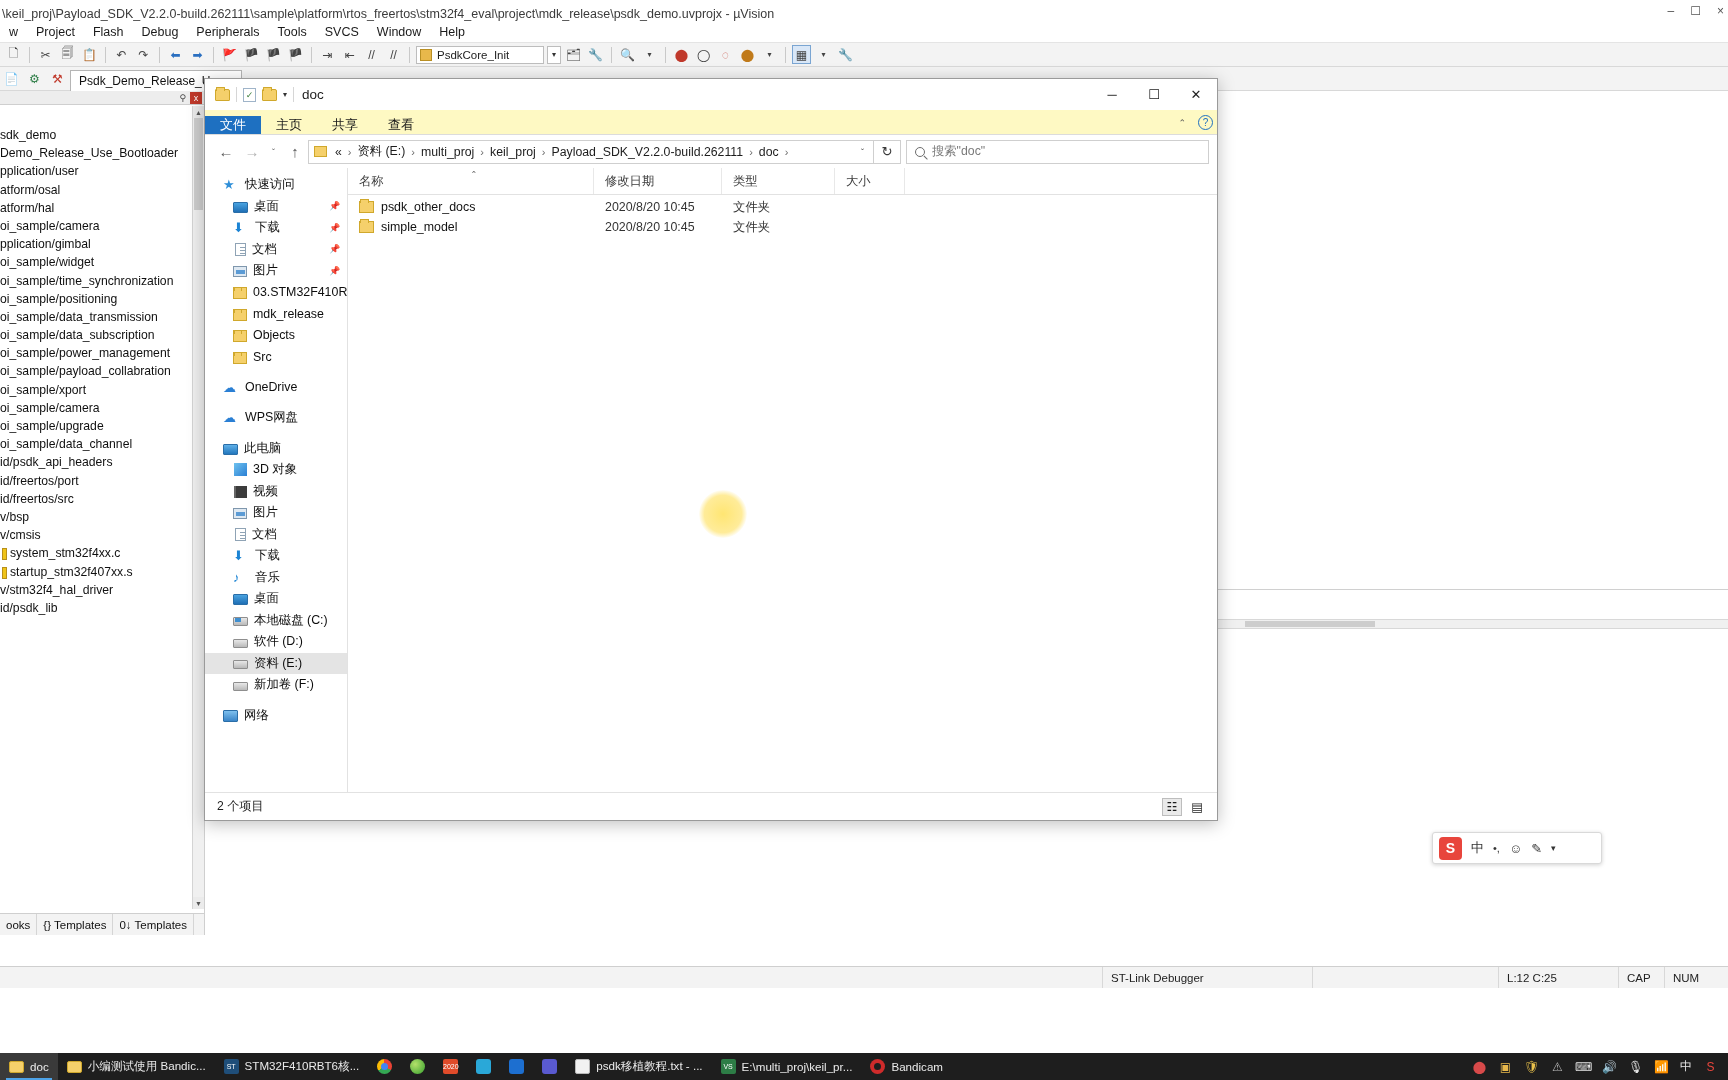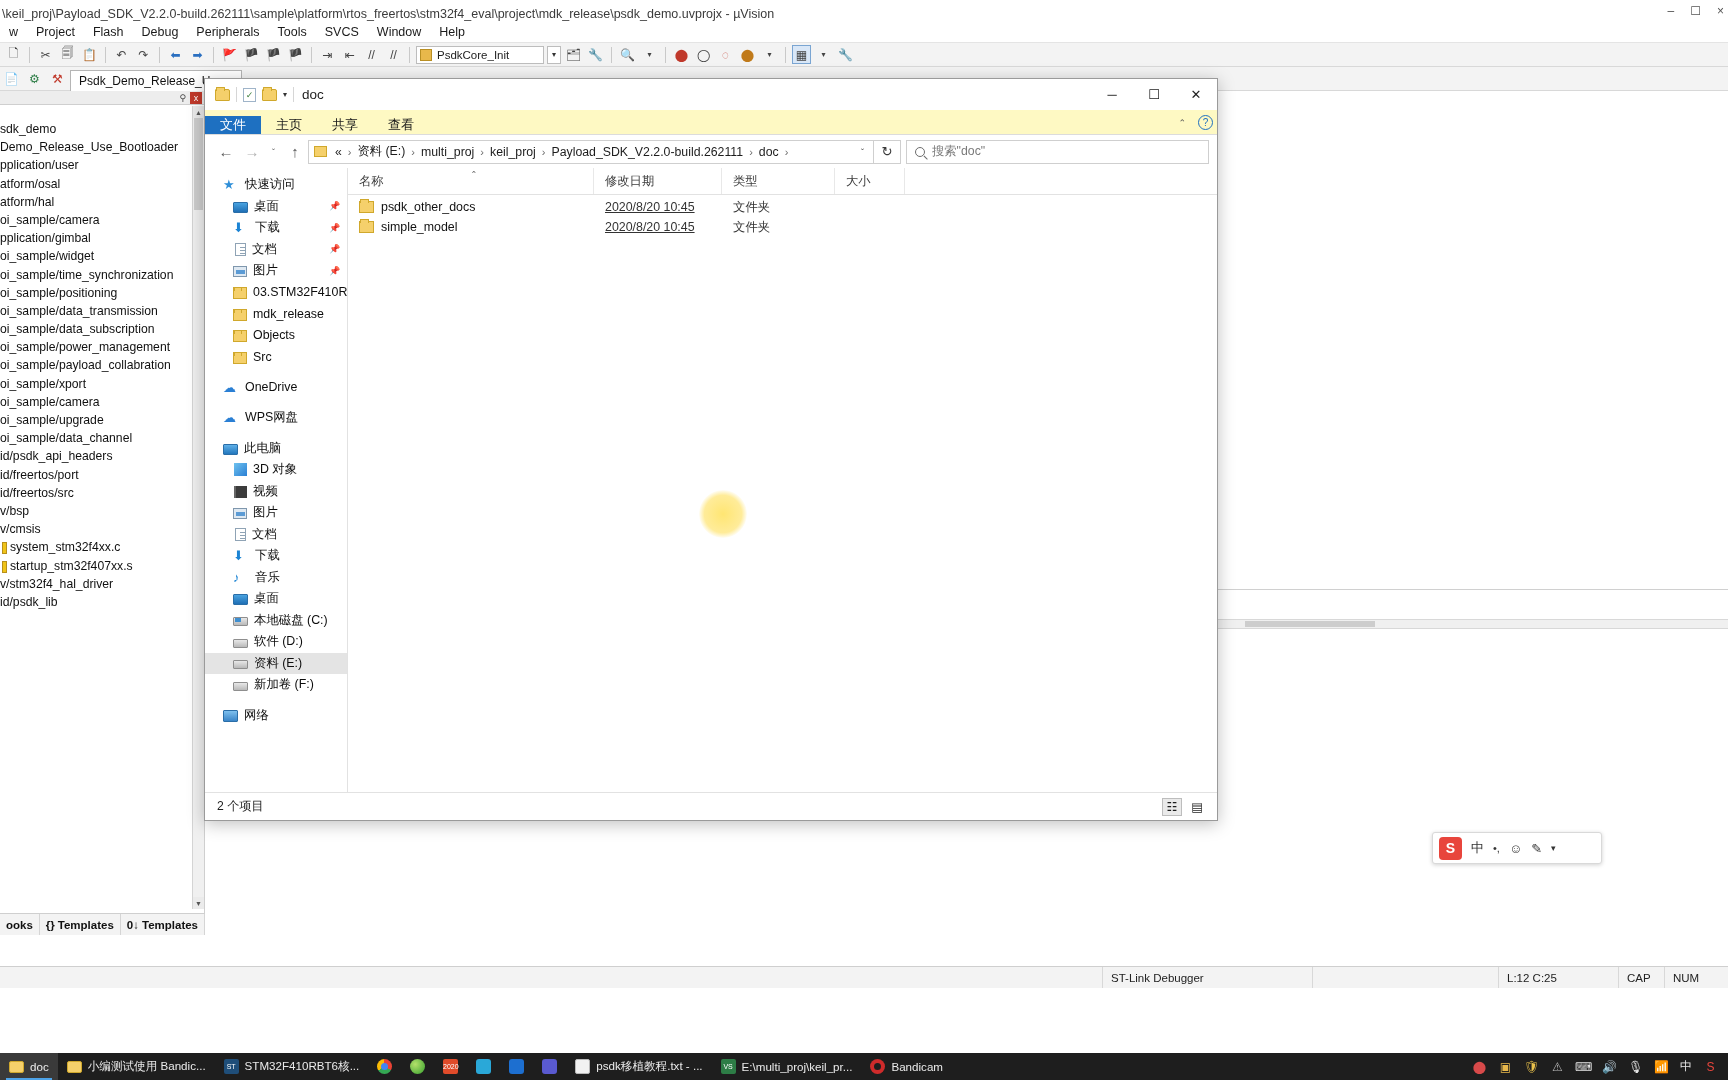--- a/index.html
+++ b/index.html
@@ -88,21 +88,21 @@
   }
   .uv-proj-header .pin { font-size: 9px; color: #444; padding-right: 4px;}
   .uv-proj-header .cls {
     background:#c0392b; color:#fff; font-size:9px; width:12px; height:12px;
     display:flex; align-items:center; justify-content:center; margin-right:2px;
   }
   .uv-tree {
     position: absolute; top: 15px; left: 0; right: 12px; bottom: 26px;
     overflow: hidden;
     font-size: 12.2px; color: #101010;
-    padding-top: 14px;
+    padding-top: 20px;
   }
   .uv-tree-row { height: 18.2px; line-height: 18.2px; white-space: nowrap;
     padding-left: 0px; position: relative; }
   .uv-tree-row.file { padding-left: 10px; }
   .uv-tree-row.file::before {
     content:""; position:absolute; left:2px; top:4px; width:3px; height:10px;
     background:#f0c419; border:1px solid #b8901a;
   }
   .uv-scroll {
     position: absolute; right: 0; top: 15px; width: 12px; bottom: 26px;
@@ -113,21 +113,21 @@
     font-size: 7px; color:#555; background:#ebebeb;
   }
   .uv-scroll .thumb {
     position:absolute; top: 12px; left:1px; right:1px; height: 92px; background:#cdcdcd;
   }
   .uv-scroll .arrow.bot { position:absolute; bottom:0; left:0; right:0; }
 
   .uv-proj-tabs {
     position: absolute; bottom: 0; left: 0; right: 0; height: 22px;
     border-top: 1px solid #cfcfcf; background: #f3f3f3;
-    display: flex; align-items: center; font-size: 11.5px; color: #111; font-weight: bold;
+    display: flex; align-items: center; font-size: 11.5px; color: #111;
   }
   .uv-proj-tabs .t { padding: 2px 6px; display:flex; align-items:center; gap:3px;
     border-right: 1px solid #d5d5d5; height: 100%; }
 
   .uv-editor-area {
     position: absolute; left: 205px; top: 91px; right: 0; bottom: 145px;
     background: #ffffff;
   }
   .uv-hbar {
     position:absolute; left: 0; right: 0; top: 528px; height: 10px;
@@ -338,21 +338,21 @@
   .file-row {
     height: 20px; display:flex; align-items:center;
     font-size: 12.4px; color: #111;
   }
   .file-row .fname { display:flex; align-items:center; gap: 7px; padding-left: 11px; }
   .file-row .f-ic {
     width: 15px; height: 12px; background:#f5d06b; border:1px solid #d0a82c;
     position: relative; flex:none;
   }
   .file-row .f-ic::before{content:"";position:absolute;left:0;top:-3px;width:7px;height:3px;background:#f5d06b;border:1px solid #d0a82c;border-bottom:none;}
-  .file-row .fdate { color:#333;text-decoration:underline; }
+  .file-row .fdate { color:#333; }
   .file-row .ftype { color:#333; }
 
   .ex-status {
     height: 28px; flex:none; border-top: 1px solid #e2e2e2;
     display:flex; align-items:center; padding: 0 12px;
     font-size: 12.2px; color: #1d1d1d; position: relative;
   }
   .view-btns { position: absolute; right: 10px; display:flex; gap: 5px; align-items:center;}
   .vb { width: 20px; height: 18px; border:1px solid transparent; display:flex;
         align-items:center; justify-content:center; }

